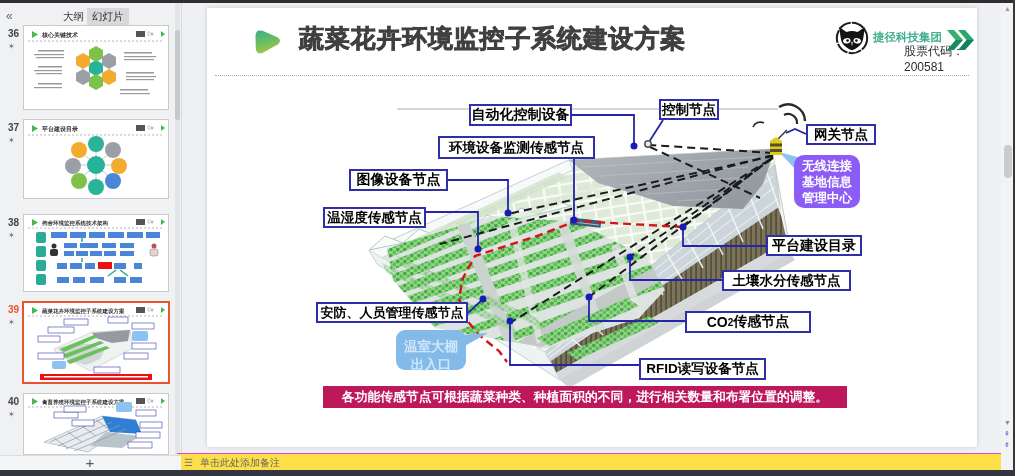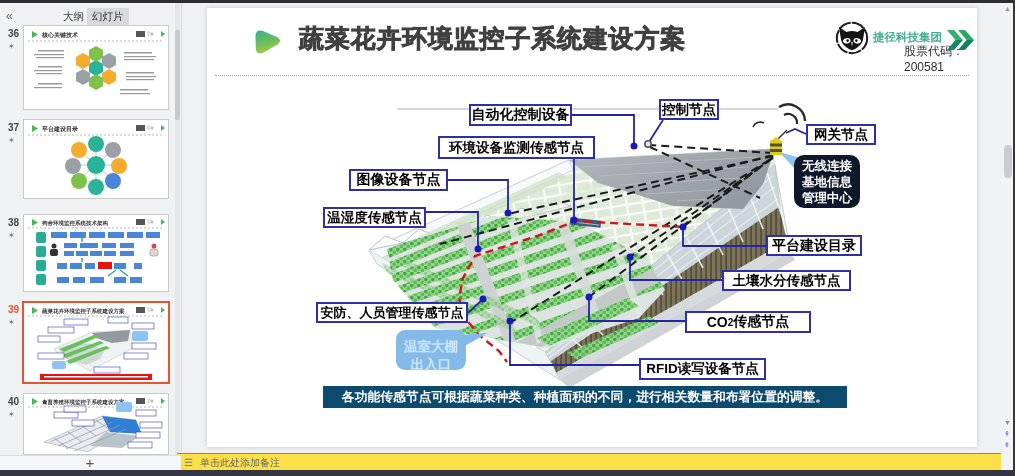--- a/index.html
+++ b/index.html
@@ -452,25 +452,25 @@
   <div class="label-box" style="left:559px;top:227px;width:96px;height:21px;font-size:14px;">平台建设目录</div>
 
   <div class="label-box" style="left:515px;top:262px;width:129px;height:21px;font-size:13.5px;">土壤水分传感节点</div>
 
   <div class="label-box" style="left:478px;top:303px;width:126px;height:22px;font-size:14px;">CO<span style="font-size:10px;vertical-align:-3px;">2</span>传感节点</div>
 
   <div class="label-box" style="left:432px;top:350px;width:127px;height:22px;font-size:13.5px;">RFID读写设备节点</div>
 
   <div class="label-box" style="left:109px;top:294px;width:152px;height:21px;font-size:13px;">安防、人员管理传感节点</div>
 
-  <div class="abs" style="left:587px;top:147px;width:66px;height:53px;background:#0f172a;border-radius:10px;color:#fff;font-weight:bold;font-size:12.5px;line-height:16px;text-align:center;padding-top:3px;">无线连接<br>基地信息<br>管理中心</div>
+  <div class="abs" style="left:587px;top:147px;width:66px;height:53px;background:#8b5cf6;border-radius:10px;color:#fff;font-weight:bold;font-size:12.5px;line-height:16px;text-align:center;padding-top:3px;">无线连接<br>基地信息<br>管理中心</div>
 
   <div class="abs" style="left:189px;top:322px;width:70px;height:40px;background:#84bae8;border-radius:9px;color:#cfe7fb;font-weight:bold;font-size:13.5px;line-height:18px;text-align:center;padding-top:8px;">温室大棚<br>出入口</div>
 
-  <div class="abs" style="left:116px;top:378px;width:524px;height:22px;background:#0c4a6e;color:#fff;font-weight:bold;font-size:12.8px;line-height:22px;text-align:center;">各功能传感节点可根据蔬菜种类、种植面积的不同，进行相关数量和布署位置的调整。</div>
+  <div class="abs" style="left:116px;top:378px;width:524px;height:22px;background:#be185d;color:#fff;font-weight:bold;font-size:12.8px;line-height:22px;text-align:center;">各功能传感节点可根据蔬菜种类、种植面积的不同，进行相关数量和布署位置的调整。</div>
 
 </div>
 
 <div class="abs" style="left:177px;top:453px;width:838px;height:18px;background:#fde047;border-top:1px solid #d946ef;color:#666;font-size:10px;line-height:18px;">
   <span style="margin-left:7px;color:#777;">☰</span><span style="margin-left:7px;">单击此处添加备注</span>
 </div>
 
 <div class="abs" style="left:0;top:455px;width:181px;height:17px;background:#f4f5f6;border-top:1px solid #dddedf;"></div>
 
 <div class="abs" style="left:82px;top:455px;width:16px;height:16px;color:#555;font-size:15px;line-height:16px;text-align:center;">+</div>

